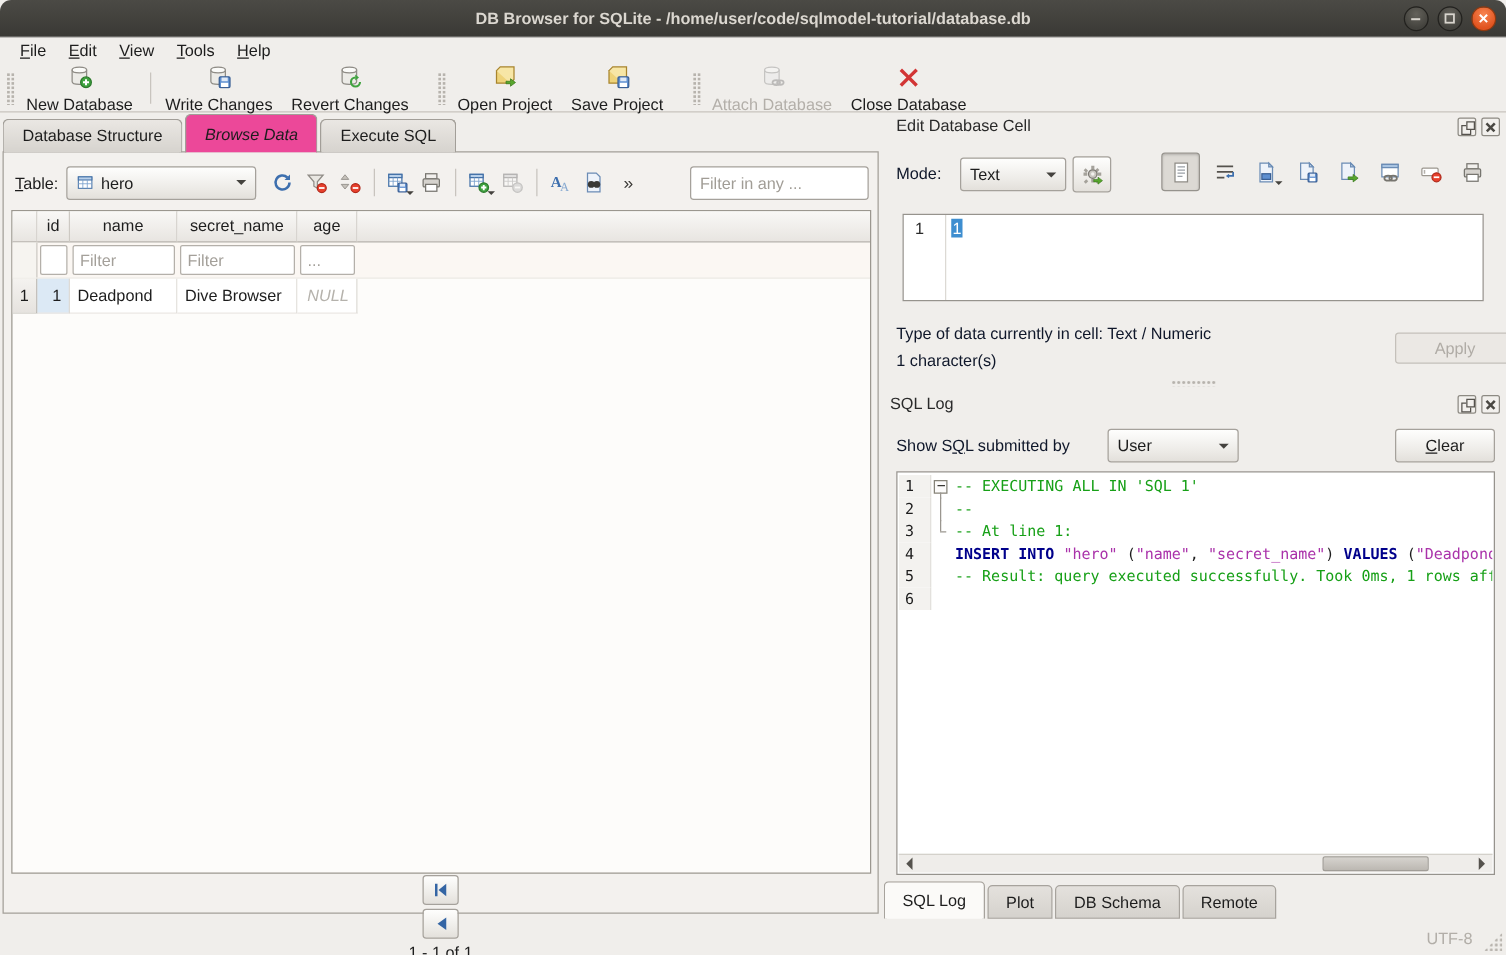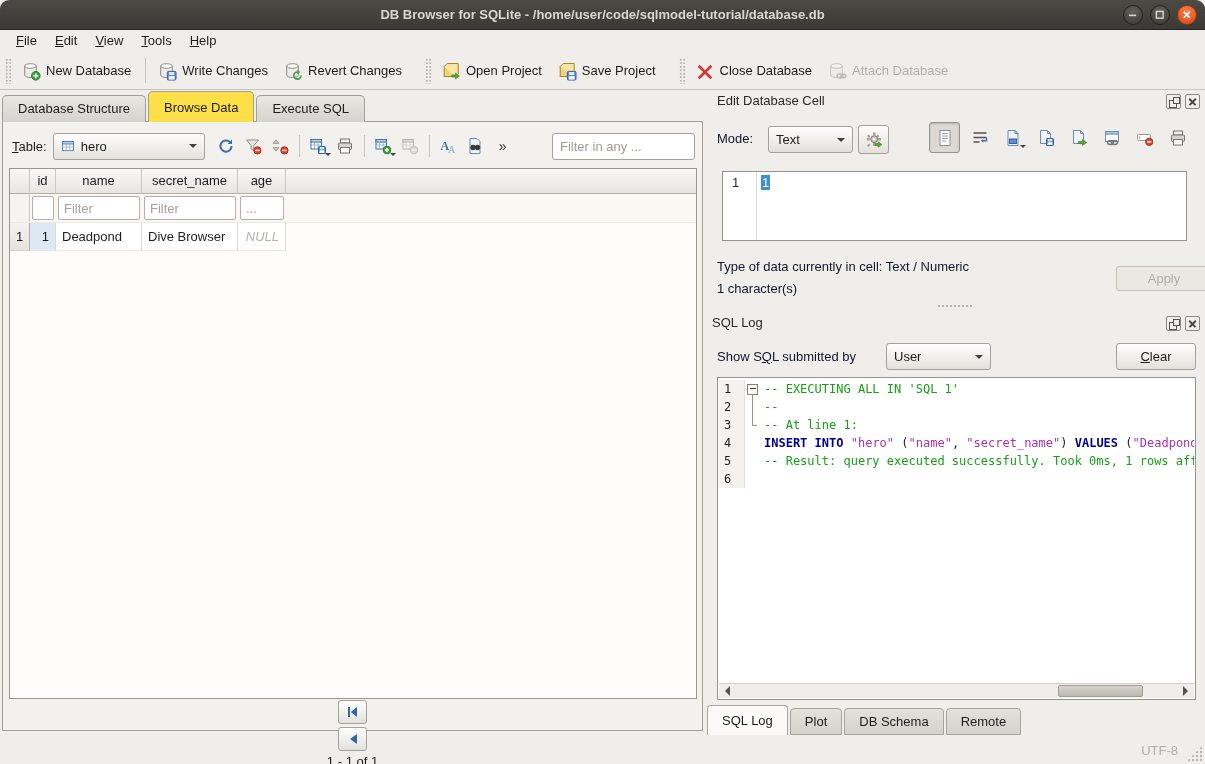--- a/index.html
+++ b/index.html
@@ -20,32 +20,32 @@
 
 .menubar { position:absolute; top:30px; left:0; width:100%; height:22px; display:flex; align-items:center; padding-left:7px; }
 .menu-item { padding:2px 9px 3px; cursor:default; }
 .menu-item u, [data-mnemonic] u { text-decoration:underline; }
 
 
 .toolbar { position:absolute; top:52px; left:0; width:100%; height:38px; display:flex; align-items:center;
   border-bottom:1px solid #c8c4be; padding-left:2px; }
 .grip { width:7px; height:26px; margin:0 3px; background-image:radial-gradient(#b7b3ad 1px,transparent 1.3px); background-size:3.5px 3.5px; }
 .tsep { width:1px; height:25px; background:#c8c4be; margin:0 5px; }
-.tbtn { display:flex; align-items:center; gap:5px; padding:4px 9px 4px 6px; border-radius:3px; white-space:nowrap; }
+.tbtn { display:flex; align-items:center; gap:5px; padding:4px 9px 4px 6px; border-radius:3px; white-space:nowrap;flex-direction:column; }
 .tbtn .dd { width:0; height:0; border:3.5px solid transparent; border-top-color:#4b4945; margin:9px 0 0 -3px; }
 .tbtn.disabled { color:#b3afa9; }
 .tbtn.disabled svg { opacity:.42; filter:grayscale(1); }
 .icon20 { width:20px; height:20px; flex:none; }
 .icon18 { width:18px; height:18px; flex:none; }
 
 
 .maintabs { position:absolute; left:2px; top:91px; height:31px; display:flex; align-items:flex-end; z-index:3; }
 .mtab { padding:5px 15px 5px; height:27px; background:linear-gradient(#eae7e3,#d6d3ce);
   border:1px solid #a29e98; border-bottom:none; border-radius:5px 5px 0 0; margin-right:2px; cursor:default; }
-.mtab.active { background:#fde047; height:31px; padding-top:8px; position:relative; }
+.mtab.active { background:#ec4899; height:31px; padding-top:8px; position:relative;font-style:italic; }
 .mtab.active::after { content:''; position:absolute; left:0; right:0; bottom:-2px; height:2px; background:#f3f1ee; }
 
 
 .left-pane { position:absolute; left:2px; top:121px; width:701px; height:610px; background:#f3f1ee; border:1px solid #a29e98; }
 .browse-bar { position:absolute; left:9px; top:9px; right:7px; height:30px; display:flex; align-items:center; }
 .combo { display:flex; align-items:center; height:27px; padding:0 7px;
   background:linear-gradient(#fefefd,#eceae6 70%,#e3e0db); border:1px solid #a5a19b; border-radius:3px; }
 .carrow { width:0; height:0; border:4px solid transparent; border-top-color:#44423e; margin:4px 0 0 8px; }
 .ibtn { width:27px; height:27px; display:flex; align-items:center; justify-content:center; border-radius:3px; position:relative; flex:none; }
 .ibtn .dd2 { position:absolute; right:1px; bottom:1px; width:0; height:0; border:3px solid transparent; border-top-color:#44423e; }
@@ -227,34 +227,34 @@
       <svg class="icon20" viewBox="0 0 20 20">
         <rect x="3.2" y="5.5" width="11" height="10" fill="#eed37a" stroke="#a8842d"></rect>
         <path d="M3.2 5.5l3-3h11v10l-3 3" fill="#f7e6a6" stroke="#a8842d"></path>
         <rect x="10.4" y="10.4" width="8.6" height="8.6" rx="1" fill="#5e8fd0" stroke="#3a5f94"></rect>
         <rect x="12.2" y="11" width="5" height="3" fill="#dfe9f6"></rect>
         <rect x="11.8" y="15.2" width="5.8" height="3.4" fill="#fff"></rect>
       </svg>
       <span>Save Project</span>
     </div>
     <div class="grip" style="margin-left:14px"></div>
-    <div class="tbtn">
-      <svg class="icon20" viewBox="0 0 20 20">
-        <path d="M4.6 3.8L10 9.2l5.4-5.4 1.9 1.9L11.9 11l5.4 5.4-1.9 1.9L10 12.9l-5.4 5.4-1.9-1.9L8.1 11 2.7 5.7z" fill="#d23535"></path>
-      </svg>
-      <span>Close Database</span>
-    </div>
     <div class="tbtn disabled">
       <svg class="icon20" viewBox="0 0 20 20">
         <path d="M3.7 5v9.2c0 1.3 2.6 2.3 5.8 2.3s5.8-1 5.8-2.3V5z" fill="#ecebe7" stroke="#8f8c86"></path>
         <ellipse cx="9.5" cy="5" rx="5.8" ry="2.3" fill="#fbfbf9" stroke="#8f8c86"></ellipse>
         <ellipse cx="13" cy="15" rx="3" ry="2" fill="none" stroke="#77756f" stroke-width="1.4"></ellipse>
         <ellipse cx="16.3" cy="15" rx="2.6" ry="1.8" fill="none" stroke="#77756f" stroke-width="1.4"></ellipse>
       </svg>
       <span>Attach Database</span>
+    </div>
+    <div class="tbtn">
+      <svg class="icon20" viewBox="0 0 20 20">
+        <path d="M4.6 3.8L10 9.2l5.4-5.4 1.9 1.9L11.9 11l5.4 5.4-1.9 1.9L10 12.9l-5.4 5.4-1.9-1.9L8.1 11 2.7 5.7z" fill="#d23535"></path>
+      </svg>
+      <span>Close Database</span>
     </div>
   </div>
 
   <div class="maintabs">
       <div class="mtab">Database Structure</div>
       <div class="mtab active">Browse Data</div>
       <div class="mtab">Execute SQL</div>
     </div>
 
   <div class="left-pane">

